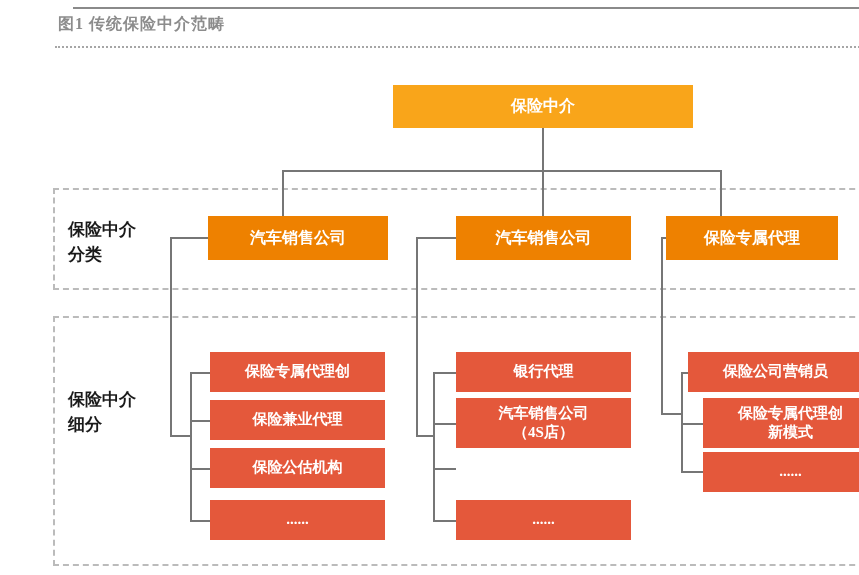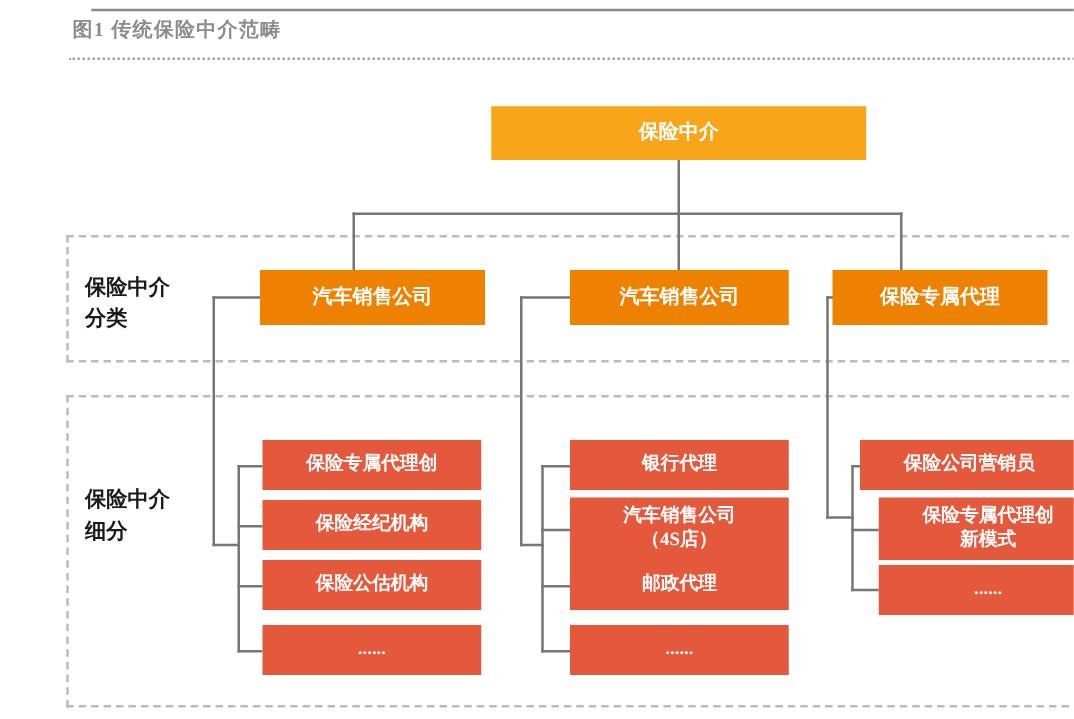--- a/index.html
+++ b/index.html
@@ -87,28 +87,27 @@
   <div class="ln" style="left:633px;top:423px;width:22px;height:2px;"></div>
   <div class="ln" style="left:633px;top:471px;width:22px;height:2px;"></div>
 
   <div class="node root-node">保险中介</div>
 
   <div class="node l2" style="left:160px;width:180px;">汽车销售公司</div>
   <div class="node l2" style="left:408px;width:175px;">汽车销售公司</div>
   <div class="node l2" style="left:618px;width:172px;">保险专属代理</div>
 
   <div class="node l3" style="left:162px;top:352px;width:175px;height:40px;">保险专属代理创</div>
-  <div class="node l3" style="left:162px;top:400px;width:175px;height:40px;">保险经纪机构</div>
+  <div class="node l3" style="left:162px;top:400px;width:175px;height:40px;">保险兼业代理</div>
   <div class="node l3" style="left:162px;top:448px;width:175px;height:40px;">保险公估机构</div>
   <div class="node l3" style="left:162px;top:500px;width:175px;height:40px;">......</div>
 
   <div class="node l3" style="left:408px;top:352px;width:175px;height:40px;">银行代理</div>
   <div class="node l3" style="left:408px;top:398px;width:175px;height:50px;">汽车销售公司
 （4S店）</div>
-  <div class="node l3" style="left:408px;top:448px;width:175px;height:40px;">邮政代理</div>
   <div class="node l3" style="left:408px;top:500px;width:175px;height:40px;">......</div>
 
   <div class="node l3" style="left:640px;top:352px;width:175px;height:40px;">保险公司营销员</div>
   <div class="node l3" style="left:655px;top:398px;width:175px;height:50px;">保险专属代理创
 新模式</div>
   <div class="node l3" style="left:655px;top:452px;width:175px;height:40px;">......</div>
 
 </div>
 
 </body></html>

